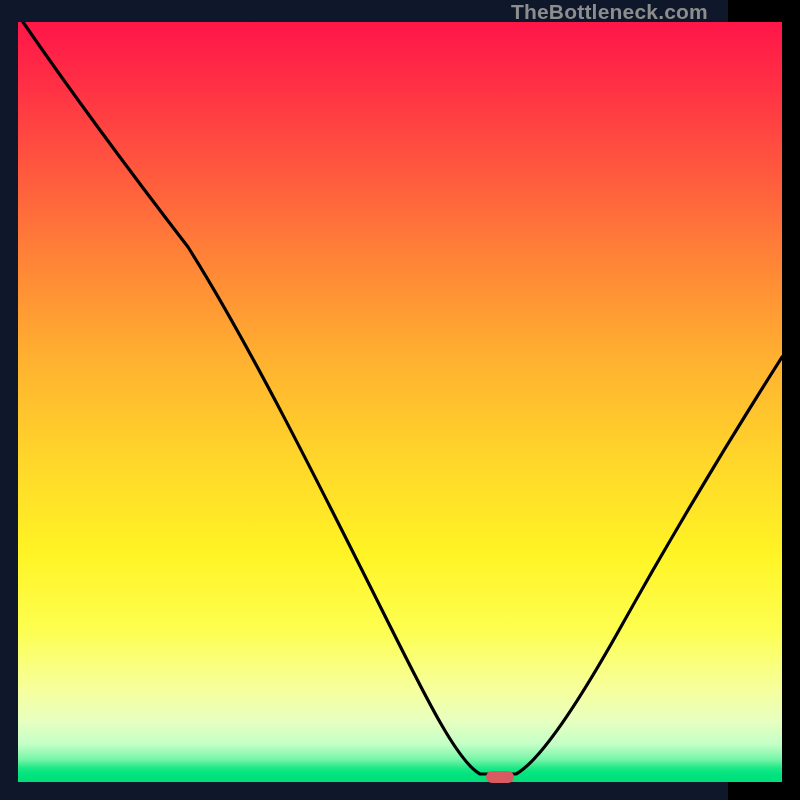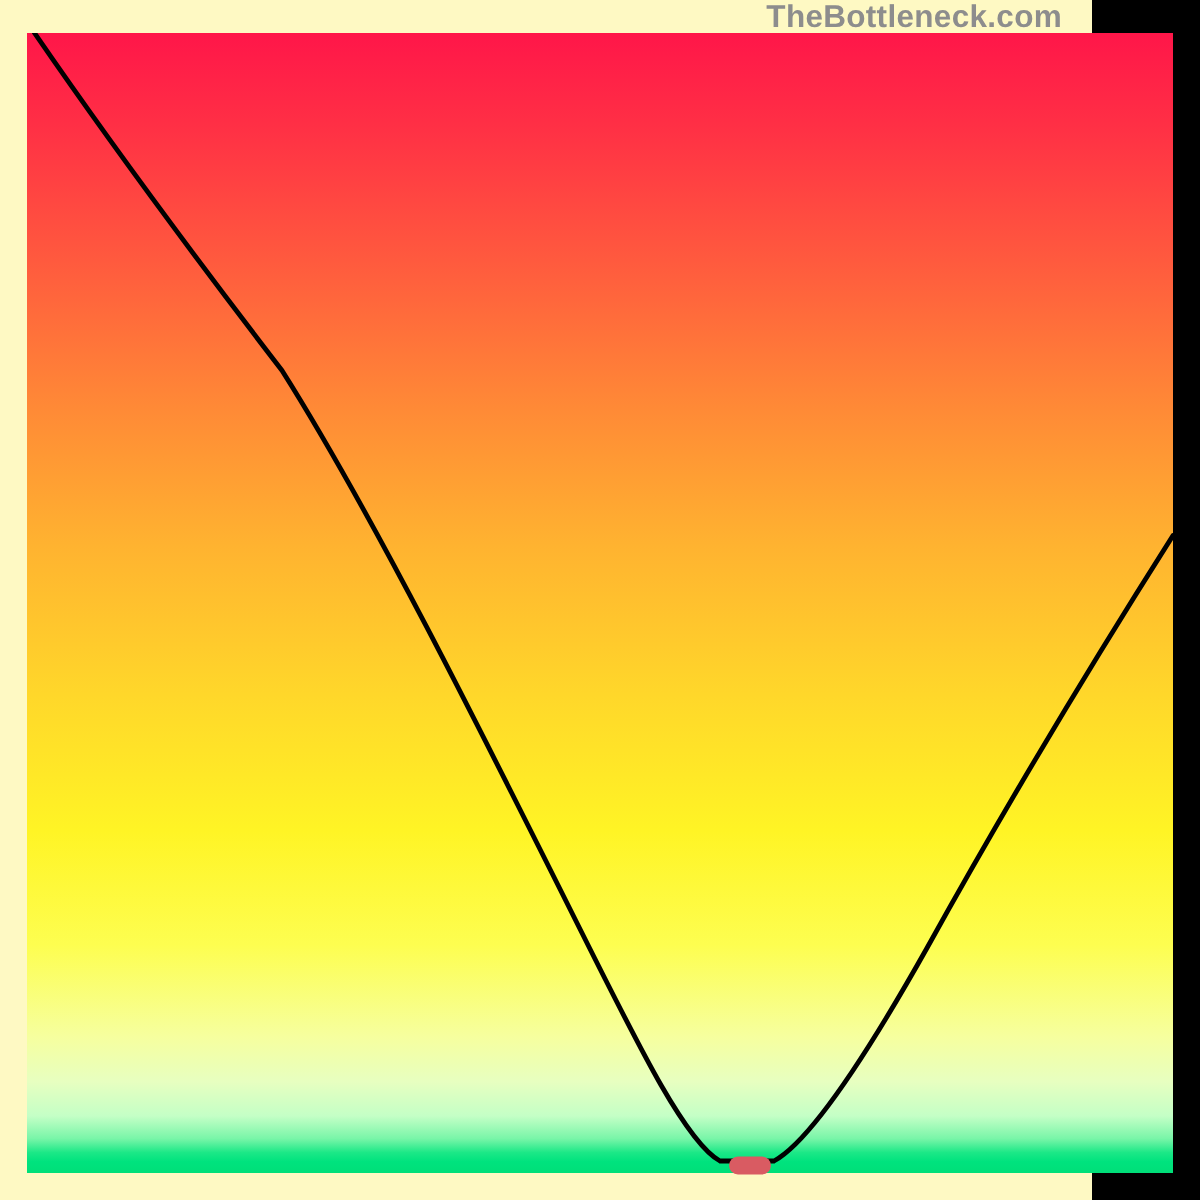--- a/index.html
+++ b/index.html
@@ -9,21 +9,21 @@
     height: 800px;
     background: #000;
     overflow: hidden;
   }
   .frame {
     position: absolute;
     left: 0;
     top: 0;
     width: 728px;
     height: 800px;
-    background: #fef9c3;
+    background: #0f172a;
   }
   .plot {
     position: absolute;
     left: 18px;
     top: 22px;
     width: 764px;
     height: 760px;
     background: linear-gradient(to bottom,
       #ff1649 0%,
       #ff2f45 8%,

